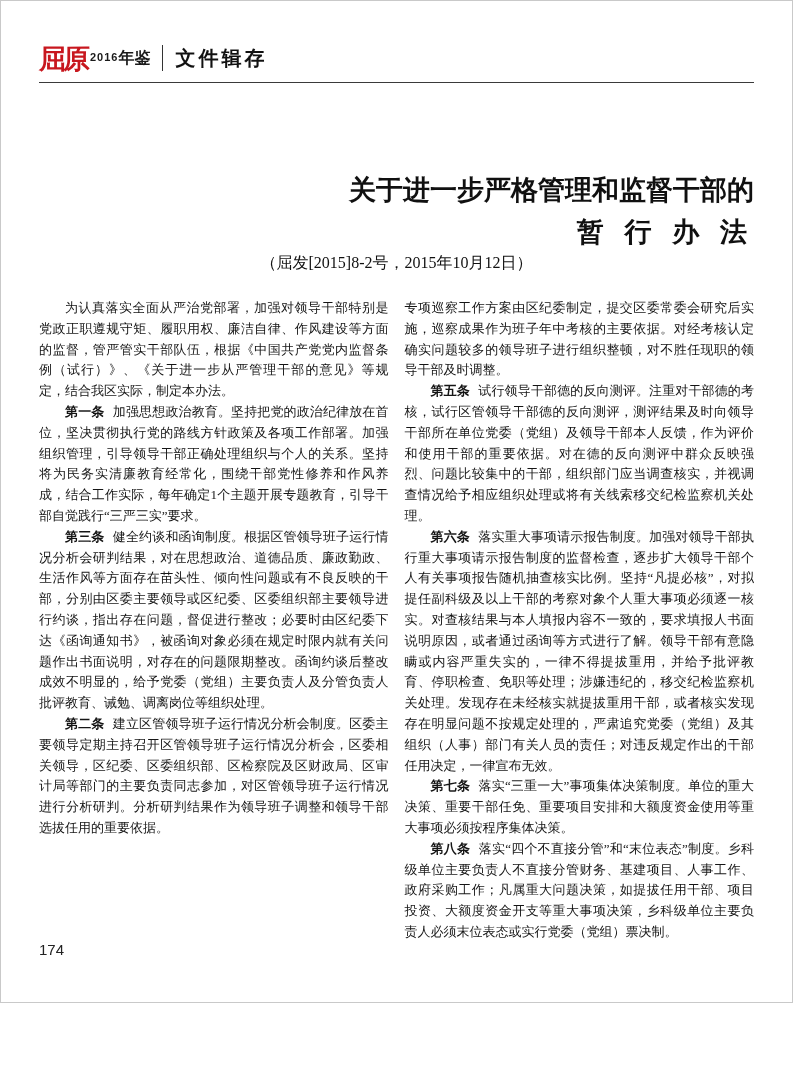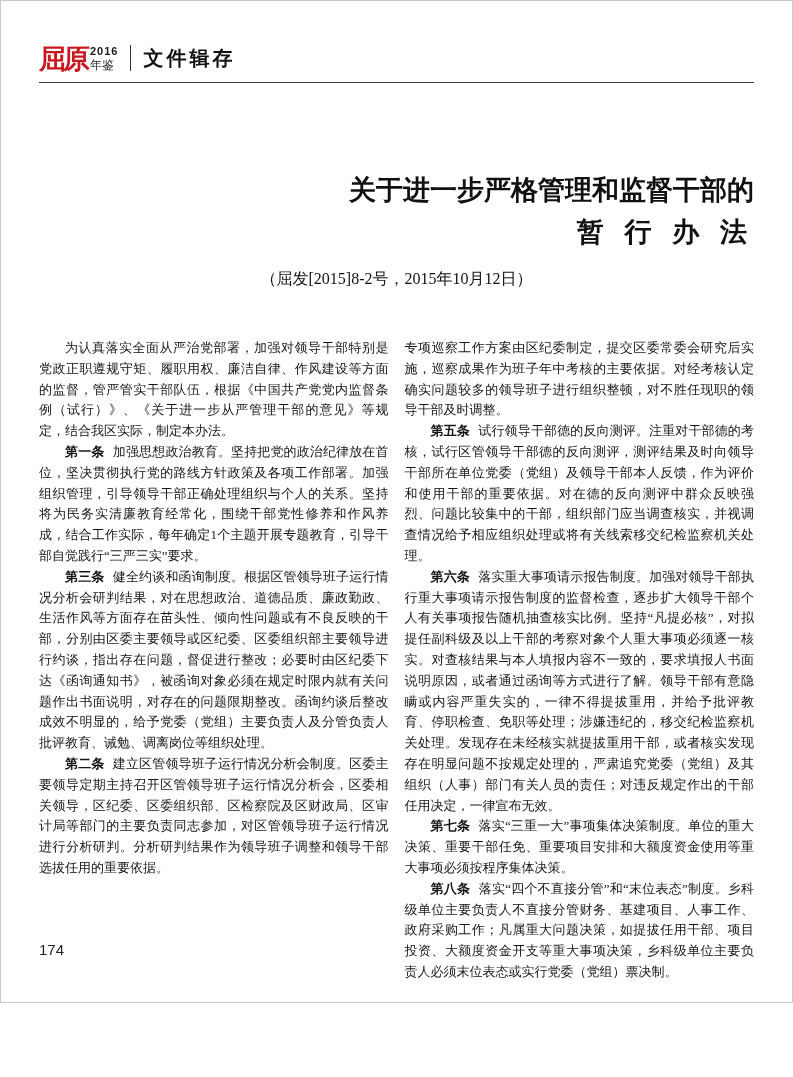--- a/index.html
+++ b/index.html
@@ -26,27 +26,27 @@
   .logo {
     color: #c8171e;
     font-weight: bold;
     font-size: 27px;
     line-height: 27px;
     letter-spacing: -3px;
     font-family: "DejaVu Serif", serif;
   }
   .logo-side {
     display: flex;
-    flex-direction: column;
+    flex-direction: row;
     justify-content: space-between;
     margin-left: 3px;
     font-family: "Liberation Sans", "DejaVu Sans", sans-serif;
   }
   .logo-year { font-size: 11px; font-weight: bold; letter-spacing: 1px; line-height: 13px; }
-  .logo-yb   { font-size: 12px; font-weight: normal; line-height: 14px; }
+  .logo-yb   { font-size: 16px; font-weight: bold; line-height: 14px; }
   .vdiv {
     width: 1px; height: 26px;
     background: #333;
     margin: 0 12px 0 12px;
   }
   .section {
     font-size: 20px;
     font-weight: bold;
     letter-spacing: 3px;
     font-family: "Liberation Sans", "DejaVu Sans", sans-serif;
@@ -62,29 +62,29 @@
     text-align: right;
     margin-top: 86px;
     font-size: 27px;
     font-weight: bold;
     line-height: 42px;
     color: #101010;
   }
   .title .spaced { letter-spacing: 7px; }
   .docref {
     text-align: center;
-    margin-top: 16px;
+    margin-top: 0;
     font-size: 16px;
     color: #101010;
   }
   
   .columns {
     display: flex;
     gap: 16px;
-    margin-top: 48px;
+    margin-top: 24px;
   }
   .col {
     flex: 1 1 0;
     font-size: 13px;
     line-height: 20.8px;
     text-align: justify;
     color: #151515;
   }
   .col p { text-indent: 2em; }
   .col p.cont { text-indent: 0; }

